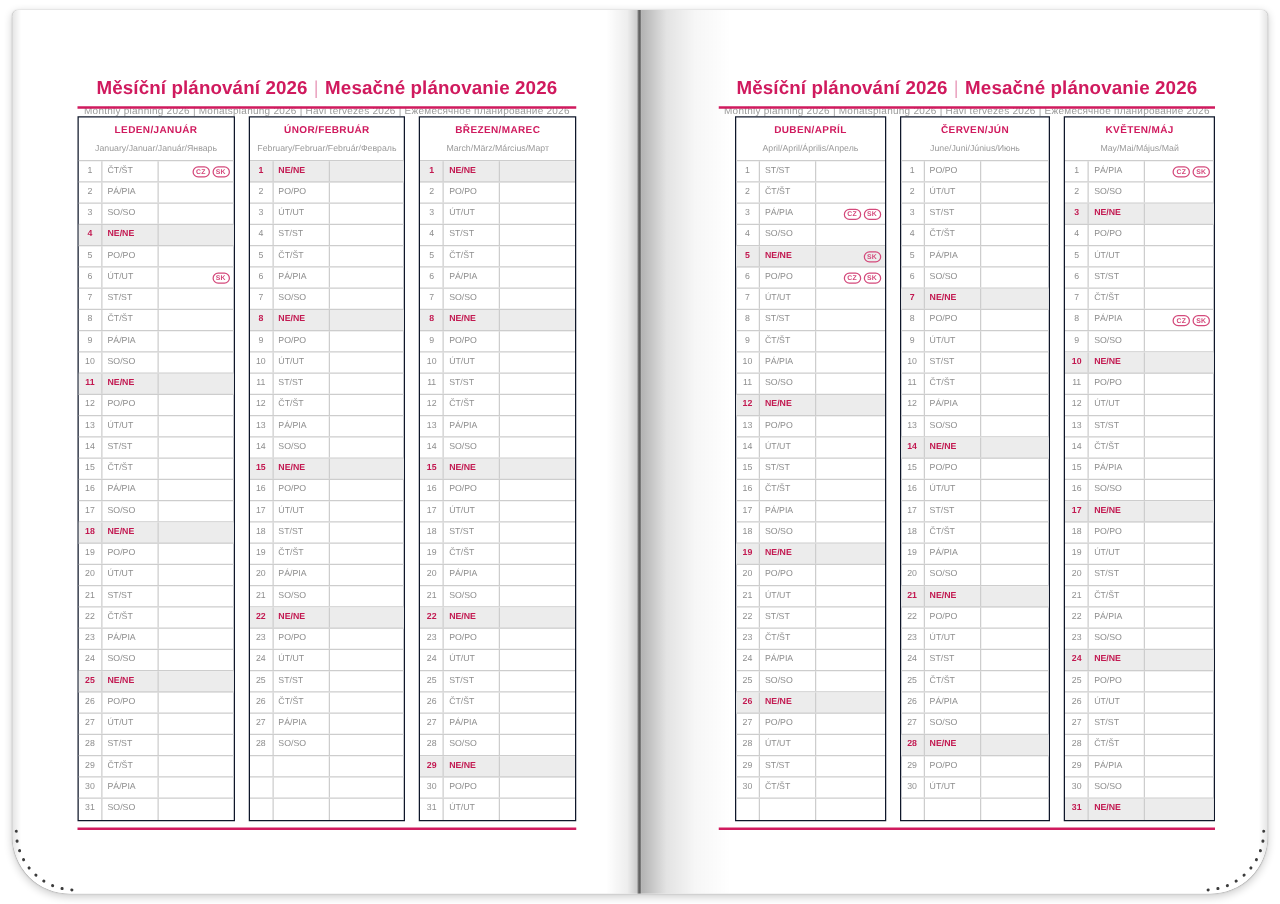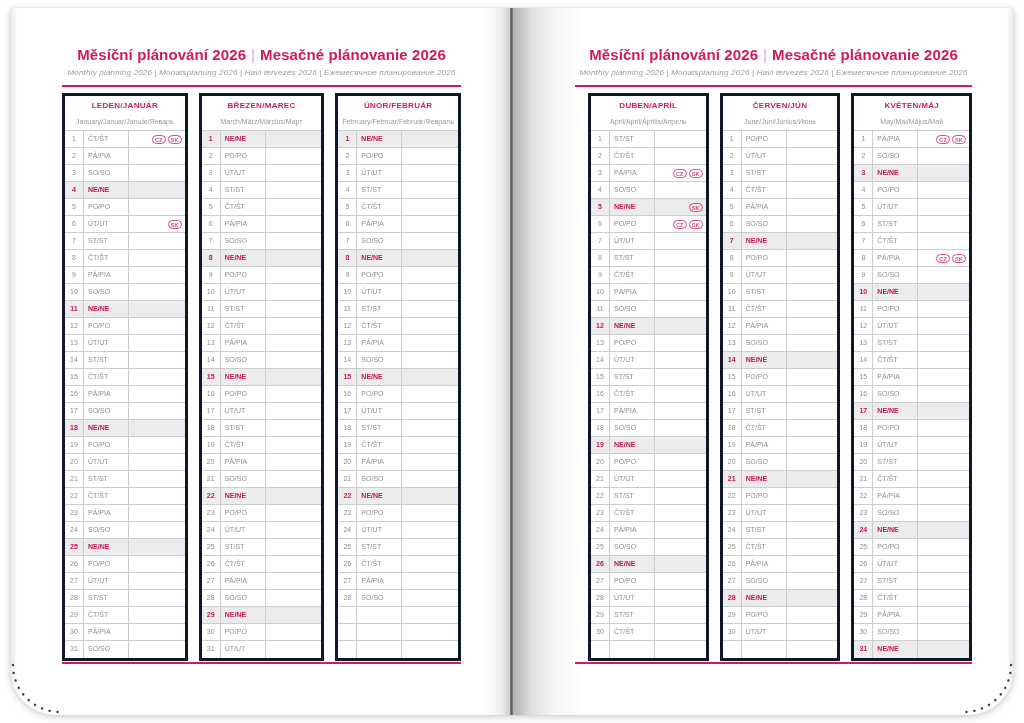--- a/index.html
+++ b/index.html
@@ -23,33 +23,33 @@
   .spine-line { position:absolute; left:500px; top:0; bottom:0; width:3px;
     background:linear-gradient(to right,#8d8d8d,#5f5f5f,#8a8a8a); }
   .edge-left  { position:absolute; left:0; top:0; bottom:0; width:7px;
     background:linear-gradient(to right, rgba(0,0,0,.10), rgba(0,0,0,0)); }
   .edge-right { position:absolute; right:0; top:0; bottom:0; width:7px;
     background:linear-gradient(to left, rgba(0,0,0,.10), rgba(0,0,0,0)); }
 
   
   .page-head { position:absolute; top:38px; left:52px; right:50px; text-align:center; }
   .page.right .page-head { left:62px; right:42px; }
-  .title { font-size:15px; font-weight:bold; color:var(--brand_pink); letter-spacing:.1px; white-space:nowrap; }
+  .title { font-size:15px; font-weight:bold; color:var(--brand_pink); letter-spacing:.1px; white-space:nowrap;margin-top:16px; }
   .title .sep { color:var(--sep_pink); font-weight:normal; padding:0 5px; }
-  .subtitle { margin-top:5px; font-size:8px; color:var(--text_gray); letter-spacing:.2px; white-space:nowrap;font-style:italic; }
+  .subtitle { margin-top:5px; font-size:8px; color:var(--text_gray); letter-spacing:.2px; white-space:nowrap; }
 
   .rule { position:absolute; height:2px; background:var(--brand_pink); left:52px; right:50px; }
   .page.right .rule { left:62px; right:42px; }
   .rule.top { top:77px; }
   .rule.bottom { top:654px; }
 
   
   .months { position:absolute; top:85px; left:52px; right:50px; display:flex; gap:11px; }
   .page.right .months { left:62px; right:42px;padding-left:13px; }
-  .month { flex:1; border:3px solid #0f172a; background:#fff; }
+  .month { flex:1; border:1px solid #0f172a; background:#fff; }
   .m-head { height:18px; line-height:19px; text-align:center; font-size:8px; font-weight:bold;
     color:var(--brand_pink); letter-spacing:.3px; }
   .m-sub { height:17px; line-height:16px; text-align:center; font-size:7px; color:var(--text_gray);
     border-bottom:1px solid #cdcdcd; }
   .day-row { display:flex; height:17px; border-bottom:1px solid #cdcdcd; }
   .m-rows .day-row:last-child { border-bottom:none; }
   .c { font-size:7px; color:var(--day_gray); line-height:16px; }
   .c.n { width:19px; text-align:center; border-right:1px solid #cdcdcd; }
   .c.d { width:45px; padding-left:4px; border-right:1px solid #cdcdcd; }
   .c.x { flex:1; display:flex; align-items:center; justify-content:flex-end; gap:2px; padding-right:3px; }
@@ -237,20 +237,181 @@
                 <div class="c x"></div>
               </div>
               <div class="day-row">
                 <div class="c n">31</div>
                 <div class="c d">SO/SO</div>
                 <div class="c x"></div>
               </div>
             </div>
           </div>
           <div class="month">
+            <div class="m-head">ÚNOR/FEBRUÁR</div>
+            <div class="m-sub">February/Februar/Február/Февраль</div>
+            <div class="m-rows">
+              <div class="day-row sunday">
+                <div class="c n">1</div>
+                <div class="c d">NE/NE</div>
+                <div class="c x"></div>
+              </div>
+              <div class="day-row">
+                <div class="c n">2</div>
+                <div class="c d">PO/PO</div>
+                <div class="c x"></div>
+              </div>
+              <div class="day-row">
+                <div class="c n">3</div>
+                <div class="c d">ÚT/UT</div>
+                <div class="c x"></div>
+              </div>
+              <div class="day-row">
+                <div class="c n">4</div>
+                <div class="c d">ST/ST</div>
+                <div class="c x"></div>
+              </div>
+              <div class="day-row">
+                <div class="c n">5</div>
+                <div class="c d">ČT/ŠT</div>
+                <div class="c x"></div>
+              </div>
+              <div class="day-row">
+                <div class="c n">6</div>
+                <div class="c d">PÁ/PIA</div>
+                <div class="c x"></div>
+              </div>
+              <div class="day-row">
+                <div class="c n">7</div>
+                <div class="c d">SO/SO</div>
+                <div class="c x"></div>
+              </div>
+              <div class="day-row sunday">
+                <div class="c n">8</div>
+                <div class="c d">NE/NE</div>
+                <div class="c x"></div>
+              </div>
+              <div class="day-row">
+                <div class="c n">9</div>
+                <div class="c d">PO/PO</div>
+                <div class="c x"></div>
+              </div>
+              <div class="day-row">
+                <div class="c n">10</div>
+                <div class="c d">ÚT/UT</div>
+                <div class="c x"></div>
+              </div>
+              <div class="day-row">
+                <div class="c n">11</div>
+                <div class="c d">ST/ST</div>
+                <div class="c x"></div>
+              </div>
+              <div class="day-row">
+                <div class="c n">12</div>
+                <div class="c d">ČT/ŠT</div>
+                <div class="c x"></div>
+              </div>
+              <div class="day-row">
+                <div class="c n">13</div>
+                <div class="c d">PÁ/PIA</div>
+                <div class="c x"></div>
+              </div>
+              <div class="day-row">
+                <div class="c n">14</div>
+                <div class="c d">SO/SO</div>
+                <div class="c x"></div>
+              </div>
+              <div class="day-row sunday">
+                <div class="c n">15</div>
+                <div class="c d">NE/NE</div>
+                <div class="c x"></div>
+              </div>
+              <div class="day-row">
+                <div class="c n">16</div>
+                <div class="c d">PO/PO</div>
+                <div class="c x"></div>
+              </div>
+              <div class="day-row">
+                <div class="c n">17</div>
+                <div class="c d">ÚT/UT</div>
+                <div class="c x"></div>
+              </div>
+              <div class="day-row">
+                <div class="c n">18</div>
+                <div class="c d">ST/ST</div>
+                <div class="c x"></div>
+              </div>
+              <div class="day-row">
+                <div class="c n">19</div>
+                <div class="c d">ČT/ŠT</div>
+                <div class="c x"></div>
+              </div>
+              <div class="day-row">
+                <div class="c n">20</div>
+                <div class="c d">PÁ/PIA</div>
+                <div class="c x"></div>
+              </div>
+              <div class="day-row">
+                <div class="c n">21</div>
+                <div class="c d">SO/SO</div>
+                <div class="c x"></div>
+              </div>
+              <div class="day-row sunday">
+                <div class="c n">22</div>
+                <div class="c d">NE/NE</div>
+                <div class="c x"></div>
+              </div>
+              <div class="day-row">
+                <div class="c n">23</div>
+                <div class="c d">PO/PO</div>
+                <div class="c x"></div>
+              </div>
+              <div class="day-row">
+                <div class="c n">24</div>
+                <div class="c d">ÚT/UT</div>
+                <div class="c x"></div>
+              </div>
+              <div class="day-row">
+                <div class="c n">25</div>
+                <div class="c d">ST/ST</div>
+                <div class="c x"></div>
+              </div>
+              <div class="day-row">
+                <div class="c n">26</div>
+                <div class="c d">ČT/ŠT</div>
+                <div class="c x"></div>
+              </div>
+              <div class="day-row">
+                <div class="c n">27</div>
+                <div class="c d">PÁ/PIA</div>
+                <div class="c x"></div>
+              </div>
+              <div class="day-row">
+                <div class="c n">28</div>
+                <div class="c d">SO/SO</div>
+                <div class="c x"></div>
+              </div>
+              <div class="day-row">
+                <div class="c n"></div>
+                <div class="c d"></div>
+                <div class="c x"></div>
+              </div>
+              <div class="day-row">
+                <div class="c n"></div>
+                <div class="c d"></div>
+                <div class="c x"></div>
+              </div>
+              <div class="day-row">
+                <div class="c n"></div>
+                <div class="c d"></div>
+                <div class="c x"></div>
+              </div>
+            </div>
+          </div>
+          <div class="month">
             <div class="m-head">BŘEZEN/MAREC</div>
             <div class="m-sub">March/März/Március/Март</div>
             <div class="m-rows">
               <div class="day-row sunday">
                 <div class="c n">1</div>
                 <div class="c d">NE/NE</div>
                 <div class="c x"></div>
               </div>
               <div class="day-row">
                 <div class="c n">2</div>
@@ -393,181 +554,20 @@
                 <div class="c x"></div>
               </div>
               <div class="day-row">
                 <div class="c n">30</div>
                 <div class="c d">PO/PO</div>
                 <div class="c x"></div>
               </div>
               <div class="day-row">
                 <div class="c n">31</div>
                 <div class="c d">ÚT/UT</div>
-                <div class="c x"></div>
-              </div>
-            </div>
-          </div>
-          <div class="month">
-            <div class="m-head">ÚNOR/FEBRUÁR</div>
-            <div class="m-sub">February/Februar/Február/Февраль</div>
-            <div class="m-rows">
-              <div class="day-row sunday">
-                <div class="c n">1</div>
-                <div class="c d">NE/NE</div>
-                <div class="c x"></div>
-              </div>
-              <div class="day-row">
-                <div class="c n">2</div>
-                <div class="c d">PO/PO</div>
-                <div class="c x"></div>
-              </div>
-              <div class="day-row">
-                <div class="c n">3</div>
-                <div class="c d">ÚT/UT</div>
-                <div class="c x"></div>
-              </div>
-              <div class="day-row">
-                <div class="c n">4</div>
-                <div class="c d">ST/ST</div>
-                <div class="c x"></div>
-              </div>
-              <div class="day-row">
-                <div class="c n">5</div>
-                <div class="c d">ČT/ŠT</div>
-                <div class="c x"></div>
-              </div>
-              <div class="day-row">
-                <div class="c n">6</div>
-                <div class="c d">PÁ/PIA</div>
-                <div class="c x"></div>
-              </div>
-              <div class="day-row">
-                <div class="c n">7</div>
-                <div class="c d">SO/SO</div>
-                <div class="c x"></div>
-              </div>
-              <div class="day-row sunday">
-                <div class="c n">8</div>
-                <div class="c d">NE/NE</div>
-                <div class="c x"></div>
-              </div>
-              <div class="day-row">
-                <div class="c n">9</div>
-                <div class="c d">PO/PO</div>
-                <div class="c x"></div>
-              </div>
-              <div class="day-row">
-                <div class="c n">10</div>
-                <div class="c d">ÚT/UT</div>
-                <div class="c x"></div>
-              </div>
-              <div class="day-row">
-                <div class="c n">11</div>
-                <div class="c d">ST/ST</div>
-                <div class="c x"></div>
-              </div>
-              <div class="day-row">
-                <div class="c n">12</div>
-                <div class="c d">ČT/ŠT</div>
-                <div class="c x"></div>
-              </div>
-              <div class="day-row">
-                <div class="c n">13</div>
-                <div class="c d">PÁ/PIA</div>
-                <div class="c x"></div>
-              </div>
-              <div class="day-row">
-                <div class="c n">14</div>
-                <div class="c d">SO/SO</div>
-                <div class="c x"></div>
-              </div>
-              <div class="day-row sunday">
-                <div class="c n">15</div>
-                <div class="c d">NE/NE</div>
-                <div class="c x"></div>
-              </div>
-              <div class="day-row">
-                <div class="c n">16</div>
-                <div class="c d">PO/PO</div>
-                <div class="c x"></div>
-              </div>
-              <div class="day-row">
-                <div class="c n">17</div>
-                <div class="c d">ÚT/UT</div>
-                <div class="c x"></div>
-              </div>
-              <div class="day-row">
-                <div class="c n">18</div>
-                <div class="c d">ST/ST</div>
-                <div class="c x"></div>
-              </div>
-              <div class="day-row">
-                <div class="c n">19</div>
-                <div class="c d">ČT/ŠT</div>
-                <div class="c x"></div>
-              </div>
-              <div class="day-row">
-                <div class="c n">20</div>
-                <div class="c d">PÁ/PIA</div>
-                <div class="c x"></div>
-              </div>
-              <div class="day-row">
-                <div class="c n">21</div>
-                <div class="c d">SO/SO</div>
-                <div class="c x"></div>
-              </div>
-              <div class="day-row sunday">
-                <div class="c n">22</div>
-                <div class="c d">NE/NE</div>
-                <div class="c x"></div>
-              </div>
-              <div class="day-row">
-                <div class="c n">23</div>
-                <div class="c d">PO/PO</div>
-                <div class="c x"></div>
-              </div>
-              <div class="day-row">
-                <div class="c n">24</div>
-                <div class="c d">ÚT/UT</div>
-                <div class="c x"></div>
-              </div>
-              <div class="day-row">
-                <div class="c n">25</div>
-                <div class="c d">ST/ST</div>
-                <div class="c x"></div>
-              </div>
-              <div class="day-row">
-                <div class="c n">26</div>
-                <div class="c d">ČT/ŠT</div>
-                <div class="c x"></div>
-              </div>
-              <div class="day-row">
-                <div class="c n">27</div>
-                <div class="c d">PÁ/PIA</div>
-                <div class="c x"></div>
-              </div>
-              <div class="day-row">
-                <div class="c n">28</div>
-                <div class="c d">SO/SO</div>
-                <div class="c x"></div>
-              </div>
-              <div class="day-row">
-                <div class="c n"></div>
-                <div class="c d"></div>
-                <div class="c x"></div>
-              </div>
-              <div class="day-row">
-                <div class="c n"></div>
-                <div class="c d"></div>
-                <div class="c x"></div>
-              </div>
-              <div class="day-row">
-                <div class="c n"></div>
-                <div class="c d"></div>
                 <div class="c x"></div>
               </div>
             </div>
           </div>
         </div>
       <div class="rule bottom"></div>
     </div>
 
     <div class="page right">
       <div class="spine-shade"></div>

